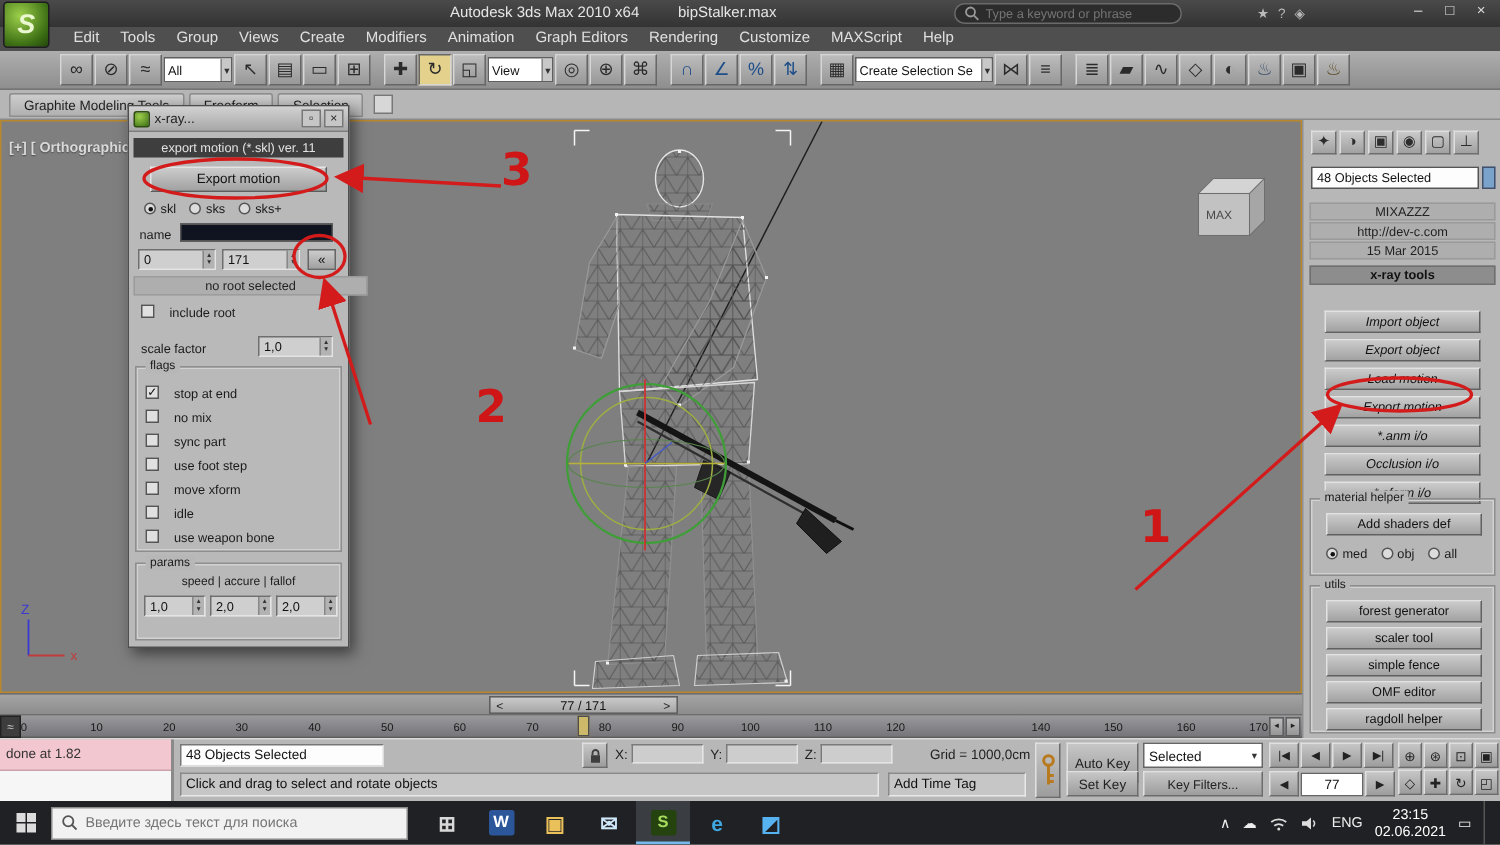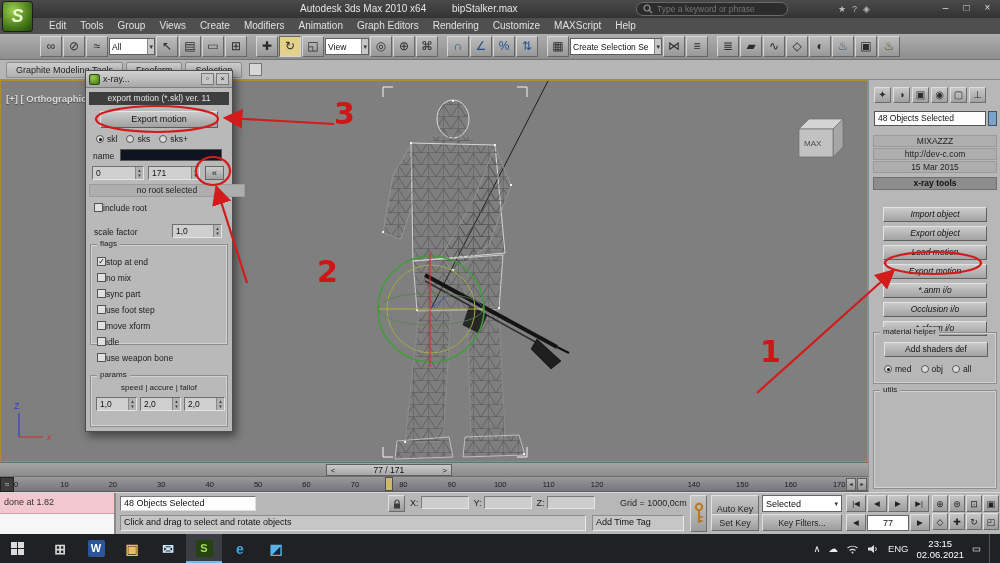--- a/index.html
+++ b/index.html
@@ -85,26 +85,26 @@
   #dlg-name-label{position:absolute;left:7px;top:80px;font-size:8.5px;color:#1a1a1a;}
   #dlg-name-input{position:absolute;left:34px;top:78px;width:102px;height:12px;background:#0f1420;border:1px solid #555;}
   .spin{height:14px;background:#cfcfcf;border:1px solid;border-color:#6f6f6f #e4e4e4 #e4e4e4 #6f6f6f;display:flex;align-items:stretch;font-size:8.5px;color:#111;}
   .spin-val{flex:1;padding-left:3px;line-height:12px;}
   .spin-arrows{width:8px;display:flex;flex-direction:column;justify-content:center;border-left:1px solid #888;background:#b3b3b3;}
   .spin-arrows i{font-style:normal;font-size:5px;line-height:5.5px;text-align:center;color:#333;}
   #dlg-spin-start{position:absolute;left:6px;top:95px;width:52px;}
   #dlg-spin-end{position:absolute;left:62px;top:95px;width:52px;}
   #dlg-collapse-btn{position:absolute;left:119px;top:95px;width:19px;height:14px;background:linear-gradient(#cccccc,#a1a1a1);border:1px solid #666;font-size:9px;color:#111;text-align:center;line-height:12px;}
   #dlg-root-status{position:absolute;left:3px;top:113px;width:156px;font-size:8.5px;color:#222;text-align:center;background:#aeaeae;border:1px solid #9c9c9c;line-height:11px;}
-  .chkrow{display:flex;align-items:center;gap:0;font-size:8.5px;color:#1a1a1a;height:15px;margin-bottom:1px;}
+  .chkrow{display:flex;align-items:center;gap:10px;font-size:8.5px;color:#1a1a1a;height:15px;margin-bottom:1px;}
   .cbox{width:9px;height:9px;background:#e0e0e0;border:1px solid #555;font-size:8px;line-height:8px;text-align:center;color:#0d0d0d;flex:0 0 auto;}
   #dlg-include-root{position:absolute;left:8px;top:129px;}
   #dlg-scale-label{position:absolute;left:8px;top:156px;font-size:8.5px;color:#1a1a1a;}
   #dlg-scale-spin{position:absolute;left:86px;top:153px;width:50px;}
-  #dlg-flags{position:absolute;left:4px;top:173px;width:138px;height:101px;border:1px solid #8e8e8e;box-shadow:inset 0 0 0 1px #d2d2d2;}
+  #dlg-flags{position:absolute;left:4px;top:173px;width:138px;height:124px;border:1px solid #8e8e8e;box-shadow:inset 0 0 0 1px #d2d2d2;}
   #dlg-flags-list{position:absolute;left:6px;top:9px;}
   #dlg-params{position:absolute;left:4px;top:304px;width:138px;height:52px;border:1px solid #8e8e8e;box-shadow:inset 0 0 0 1px #d2d2d2;}
   #dlg-params-header{position:absolute;left:0;top:7px;width:100%;text-align:center;font-size:8px;color:#1a1a1a;}
   #dlg-params-spinners{position:absolute;left:5px;top:21px;display:flex;gap:3px;}
   #dlg-params-spinners .spin{width:41px;}
 
   
   #status-bar{position:absolute;left:0;top:492px;width:1000px;height:42px;background:#b7b7b7;border-top:1px solid #d9d9d9;}
   #mini-listener{position:absolute;left:0;top:0;width:116px;height:42px;border-right:2px solid #8a8a8a;}
   #ml-pink{position:absolute;left:0;top:0;width:114px;height:21px;background:#f3c7d0;border-bottom:1px solid #c9a2ab;font-size:9px;color:#333;padding:4px 0 0 4px;white-space:nowrap;}
@@ -389,20 +389,27 @@
             <span>obj</span>
           </div>
           <div class="radio-item">
             <span class="rdot"></span>
             <span>all</span>
           </div>
         </div>
     </div>
     <div id="utils-group" class="pgroup">
       <span class="grp-title">utils</span>
+      <div id="utils-buttons">
+          <div class="pbtn">forest generator</div>
+          <div class="pbtn">scaler tool</div>
+          <div class="pbtn">simple fence</div>
+          <div class="pbtn">OMF editor</div>
+          <div class="pbtn">ragdoll helper</div>
+        </div>
     </div>
   </div>
 
   <div id="dlg">
     <div id="dlg-titlebar">
       <span id="dlg-icon"></span>
       <span id="dlg-title">x-ray...</span>
       <span id="dlg-buttons" style="display:flex;gap:2px;">
           <span class="dlg-tbtn">▫</span>
           <span class="dlg-tbtn">×</span>
@@ -584,20 +591,27 @@
   </div>
 
   <div id="taskbar">
     <div id="start-btn">
       <span class="winlogo">
           <i></i>
           <i></i>
           <i></i>
           <i></i>
         </span>
+    </div>
+    <div id="tb-search">
+      <svg width="11" height="11">
+          <circle cx="4.5" cy="4.5" r="3.4" fill="none" stroke="#555" stroke-width="1.2"></circle>
+          <line x1="7" y1="7" x2="10" y2="10" stroke="#555" stroke-width="1.2"></line>
+        </svg>
+      <input readonly="" placeholder="Введите здесь текст для поиска" style="">
     </div>
     <div id="tb-apps">
         <div class="app">
           <span class="app-glyph" style="color: rgb(216, 216, 216);">⊞</span>
         </div>
         <div class="app">
           <span class="app-glyph boxed" style="color: rgb(255, 255, 255); background: rgb(43, 87, 154);">W</span>
         </div>
         <div class="app">
           <span class="app-glyph" style="color: rgb(233, 192, 90);">▣</span>

